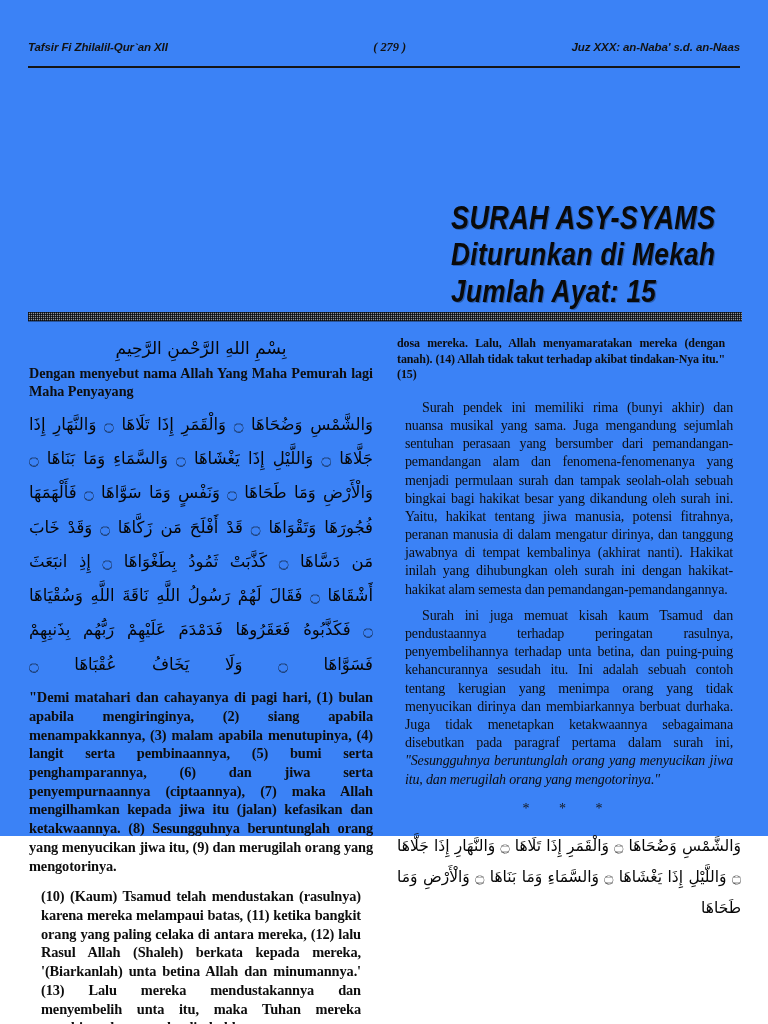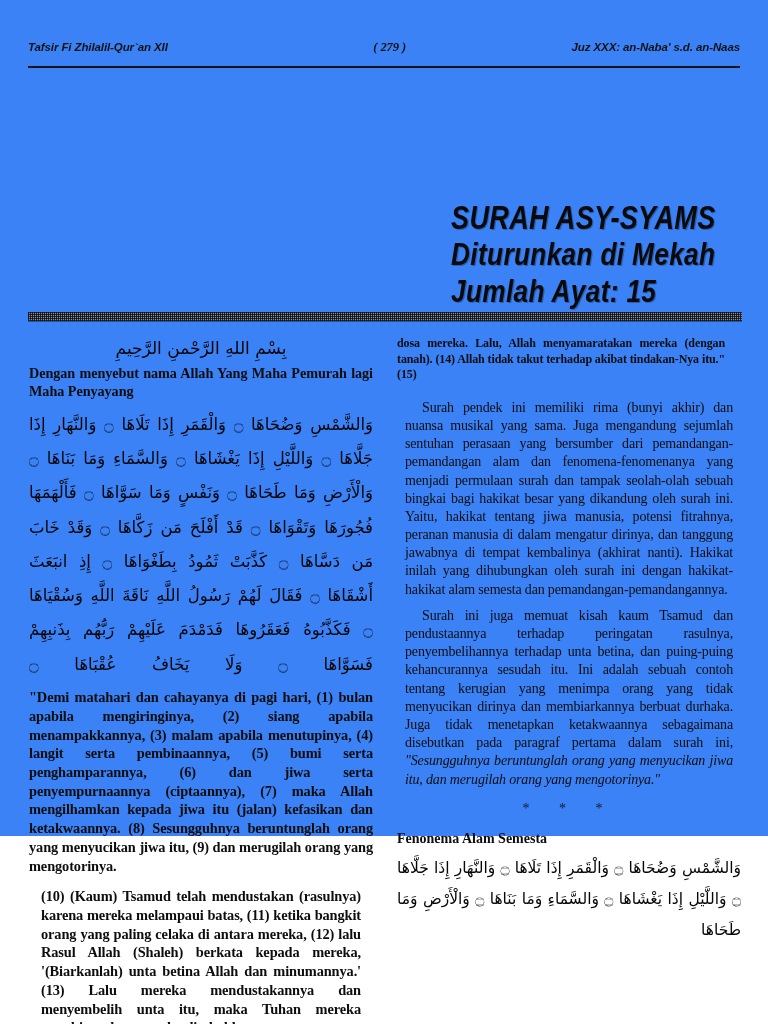--- a/index.html
+++ b/index.html
@@ -256,18 +256,17 @@
     </div>
 
     <div class="col">
       <p class="right-top-par">dosa mereka. Lalu, Allah menyamaratakan mereka (dengan tanah). (14) Allah tidak takut terhadap akibat tindakan-Nya itu." (15)</p>
 
       <p class="body-par">Surah pendek ini memiliki rima (bunyi akhir) dan nuansa musikal yang sama. Juga mengandung sejumlah sentuhan perasaan yang bersumber dari pemandangan-pemandangan alam dan fenomena-fenomenanya yang menjadi permulaan surah dan tampak seolah-olah sebuah bingkai bagi hakikat besar yang dikandung oleh surah ini. Yaitu, hakikat tentang jiwa manusia, potensi fitrahnya, peranan manusia di dalam mengatur dirinya, dan tanggung jawabnya di tempat kembalinya (akhirat nanti). Hakikat inilah yang dihubungkan oleh surah ini dengan hakikat-hakikat alam semesta dan pemandangan-pemandangannya.</p>
       <p class="body-par"><span>Surah ini juga memuat kisah kaum Tsamud dan pendustaannya terhadap peringatan rasulnya, penyembelihannya terhadap unta betina, dan puing-puing kehancurannya sesudah itu. Ini adalah sebuah contoh tentang kerugian yang menimpa orang yang tidak menyucikan dirinya dan membiarkannya berbuat durhaka. Juga tidak menetapkan ketakwaannya sebagaimana disebutkan pada paragraf pertama dalam surah ini, </span><span class="ital">"Sesungguhnya beruntunglah orang yang menyucikan jiwa itu, dan merugilah orang yang mengotorinya."</span></p>
 
       <div class="asterisks">* * *</div>
 
-      <div class="heading">Fenonema Alam Semesta</div>
       <div class="arabic ayat-block-sm">وَالشَّمْسِ وَضُحَاهَا ۝ وَالْقَمَرِ إِذَا تَلَاهَا ۝ وَالنَّهَارِ إِذَا جَلَّاهَا ۝ وَاللَّيْلِ إِذَا يَغْشَاهَا ۝ وَالسَّمَاءِ وَمَا بَنَاهَا ۝ وَالْأَرْضِ وَمَا طَحَاهَا</div>
     </div>
 
   </div>
 </div>
 
 </body></html>

